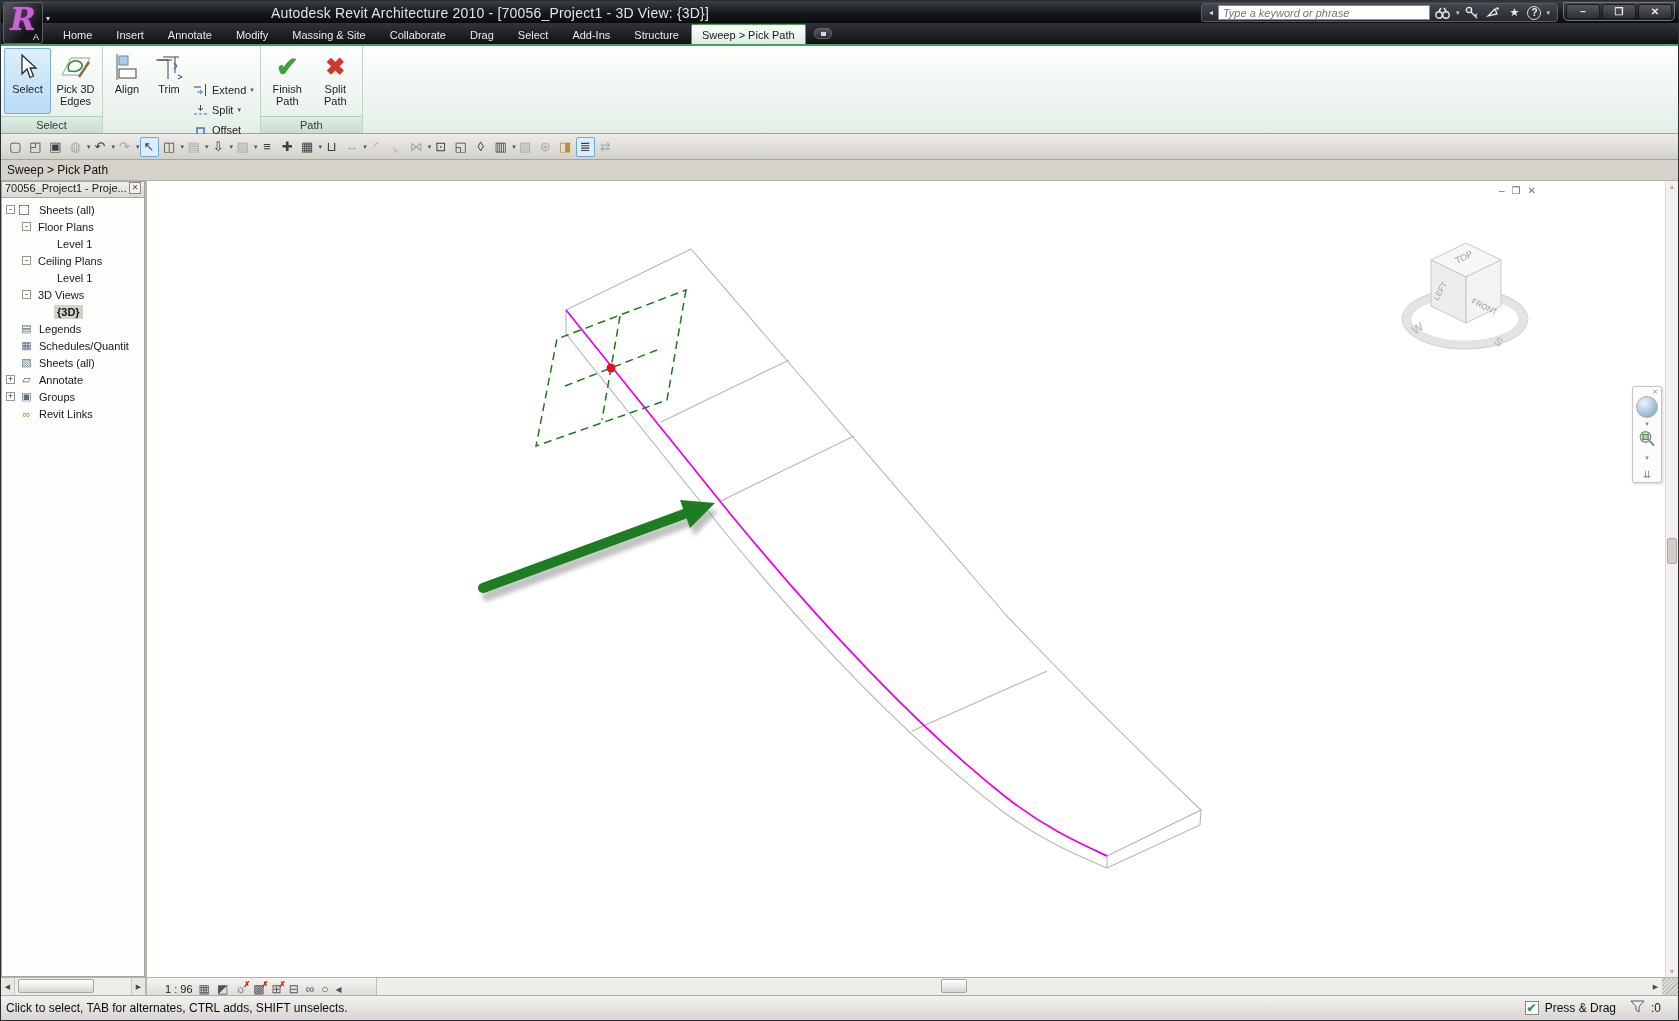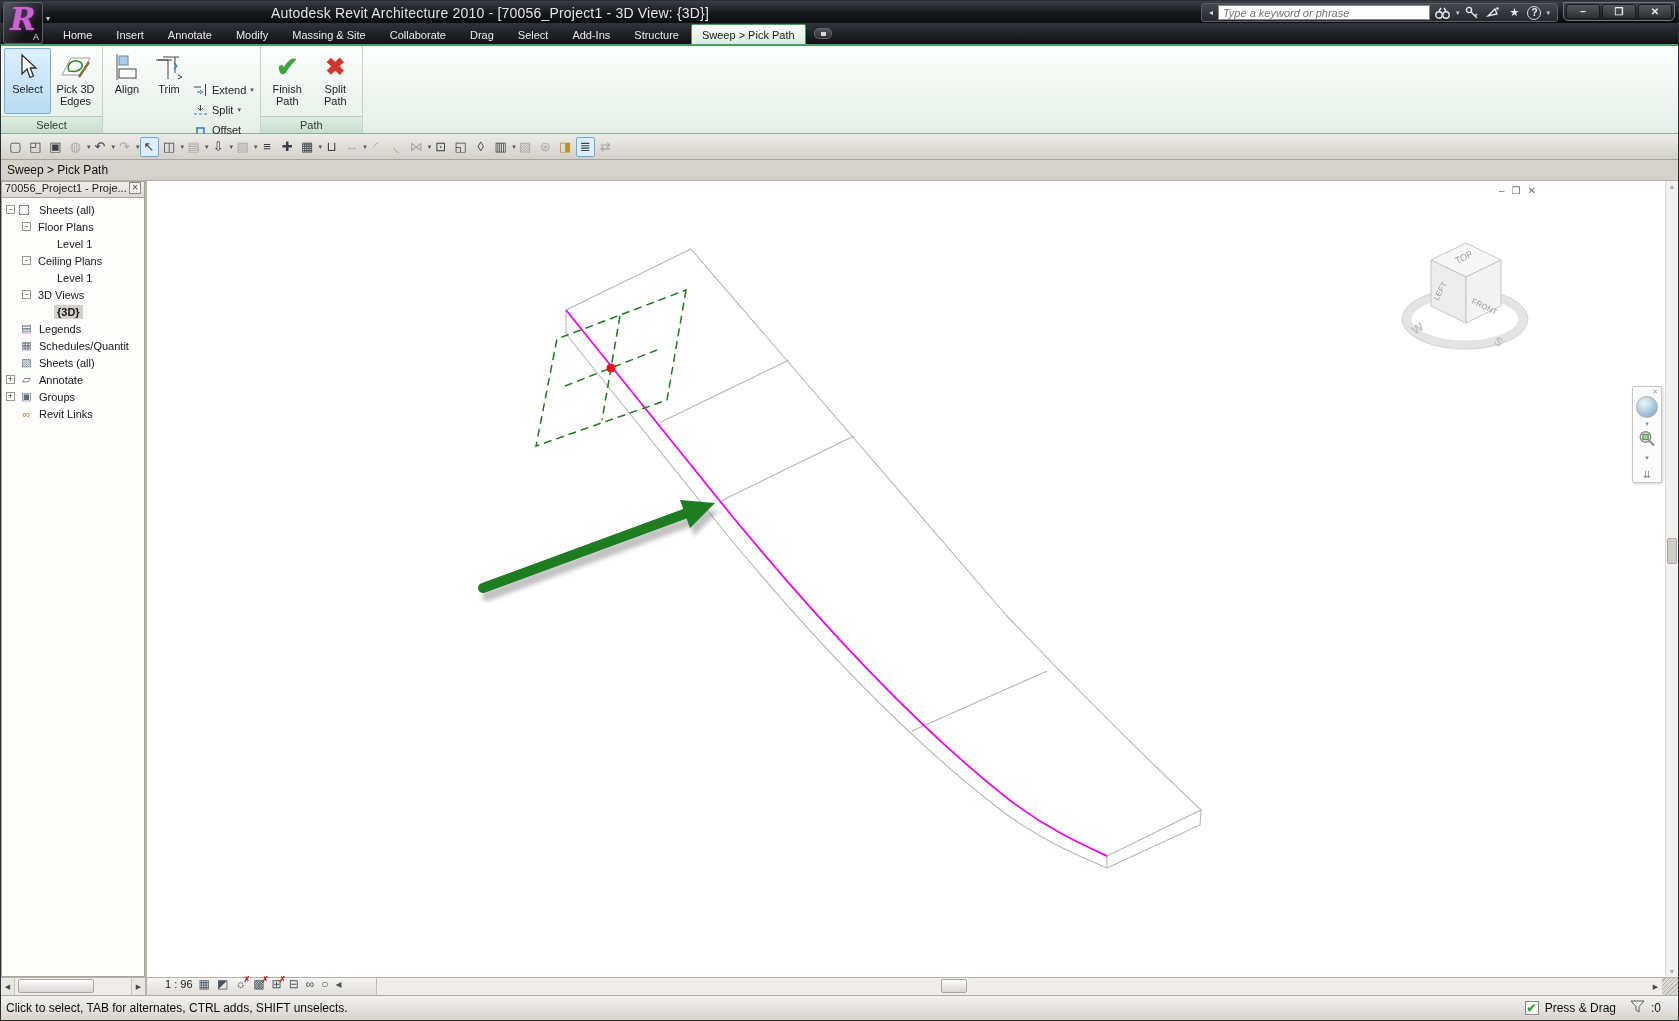--- a/index.html
+++ b/index.html
@@ -78,21 +78,21 @@
   .vscroll { position:absolute; right:0; top:0; width:13px; height:100%; background:#f2f1ef; border-left:1px solid #dbd9d5; z-index:5; }
   .vs-arrow { position:absolute; left:0; width:12px; text-align:center; font-size:7px; color:#b0ada6; }
   .vthumb { position:absolute; right:1px; top:357px; width:10px; height:26px; background:#d0cdc7; border:1px solid #aaa7a0; border-radius:2px; }
 
   
   .bottomrow { height:18px; flex:none; display:flex; background:linear-gradient(#f1f0ee,#dcd9d3); border-top:1px solid #b5b2ab; }
   .bscroll { width:146px; flex:none; display:flex; align-items:center; background:#e9e7e2; border-right:2px solid #b7b4ad; }
   .sarrow { width:13px; flex:none; text-align:center; font-size:7px; color:#4a4a4a; }
   .btrack { flex:1; height:100%; position:relative; background:#efede9; border-left:1px solid #c8c5be; border-right:1px solid #c8c5be; }
   .bthumb { position:absolute; left:3px; top:1px; width:76px; height:14px; background:linear-gradient(#ffffff,#d8d5cf); border:1px solid #a9a69f; border-radius:2px; }
-  .viewbar { width:230px; flex:none; display:flex; align-items:flex-start; gap:6px; padding-left:18px; font-size:11px; color:#1c1c1c; background:linear-gradient(#f4f3f1,#e1deD9); border-right:1px solid #c0bdb6; }
+  .viewbar { width:230px; flex:none; display:flex; align-items:flex-end; gap:6px; padding-left:18px; font-size:11px; color:#1c1c1c; background:linear-gradient(#f4f3f1,#e1deD9); border-right:1px solid #c0bdb6; }
   .vicon { position:relative; font-size:12px; color:#49545f; line-height:12px; }
   .vicon .off { position:absolute; right:-4px; top:-4px; color:#cc1f1f; font-size:8px; font-weight:bold; }
   .mscroll { flex:1; position:relative; background:#efede9; display:flex; align-items:center; }
   .mthumb { position:absolute; left:564px; top:1px; width:26px; height:14px; background:linear-gradient(#ffffff,#d8d5cf); border:1px solid #a9a69f; border-radius:2px; }
   .msarrow { margin-left:auto; width:13px; text-align:center; font-size:7px; color:#4a4a4a; }
   .grip { width:16px; height:100%; background:repeating-linear-gradient(135deg,#dcd9d3 0 2px,#b9b6af 2px 3px); }
 
   
   .statusbar { height:25px; flex:none; background:linear-gradient(#f2f1ef,#d8d5d0); border-top:1px solid #aeaba4; display:flex; align-items:center; font-size:12px; color:#0f0f0f; padding:0 5px; }
   .sb-right { margin-left:auto; display:flex; align-items:center; gap:6px; margin-right:12px; }

